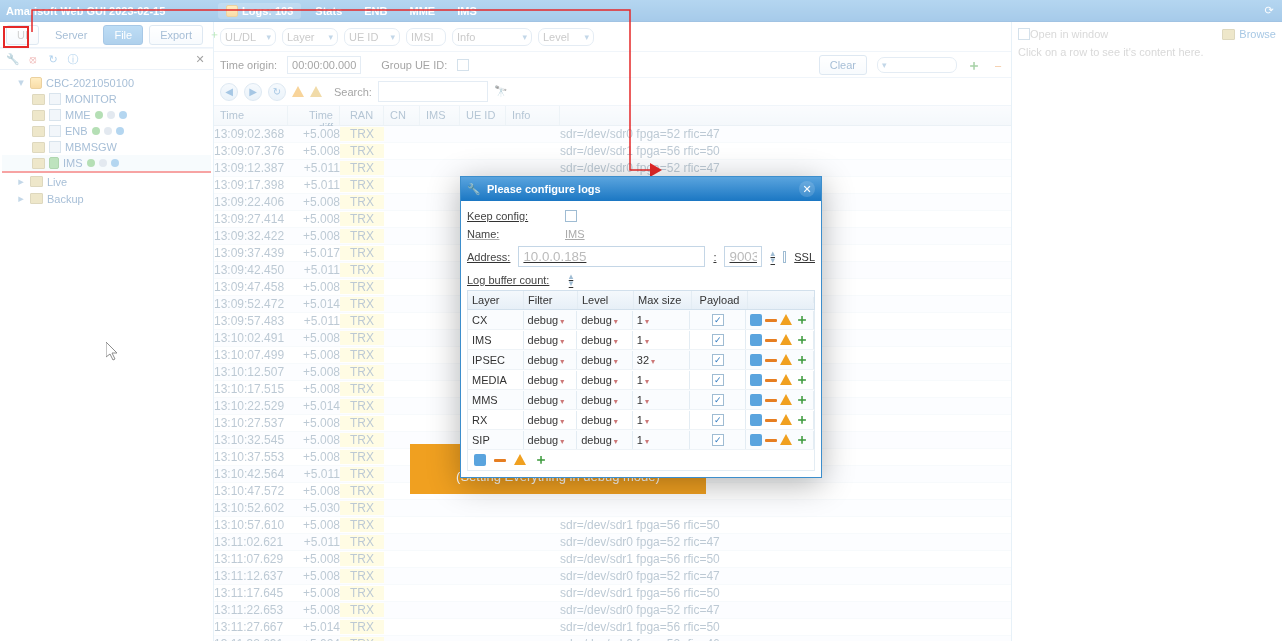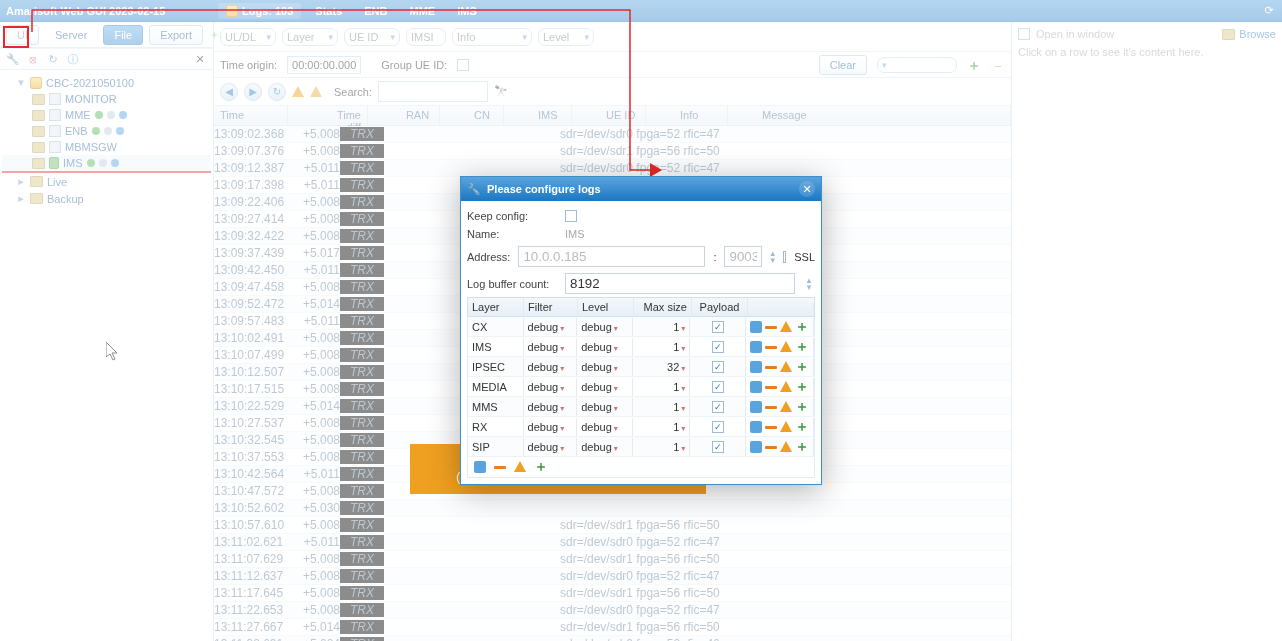--- a/index.html
+++ b/index.html
@@ -30,27 +30,27 @@
   .fold { width:10px; text-align:center; color:#7aa7cc;}
   
   .mid { flex:1; display:flex; flex-direction:column; border-right:1px solid #cbdff0;}
   .filters-row { height:30px; display:flex; align-items:center; gap:6px; padding: 2px 6px; border-bottom:1px solid #dde9f3;}
   .combo { border:1px solid #c4d6e6; border-radius:7px; padding:2px 4px; background:#fff; min-width:56px; display:flex; align-items:center; justify-content:space-between; color:#888; gap:8px;}
   .combo .arrow { color:#7aa7cc; font-size:9px;}
   .second-filters { height:26px; display:flex; align-items:center; padding:0 6px; gap:10px; border-bottom:1px solid #dde9f3;}
   .search-row { height:28px; display:flex; align-items:center; gap:6px; padding:0 6px; border-bottom:1px solid #dde9f3;}
   .nav-circle { width:18px;height:18px;border-radius:50%;background:linear-gradient(#eaf3fb,#d2e4f3); border:1px solid #b5cde2; display:flex;align-items:center;justify-content:center;color:#3a83c3;font-size:10px;}
   .input { border:1px solid #c4d6e6; padding:2px 4px; background:#fff; color:#333; }
-  .log-head { height:20px; background:linear-gradient(#f4f8fc,#e7eff7); display:flex; border-bottom:1px solid #d2e0ec;gap:28px;}
+  .log-head { height:20px; background:linear-gradient(#f4f8fc,#e7eff7); display:flex; border-bottom:1px solid #d2e0ec;}
   .log-head div { padding:3px 6px; border-right:1px solid #d8e4ee; color:#5a7fa0;}
   .col-time{width:74px;} .col-td{width:52px;text-align:right;} .col-ran{width:44px;text-align:center;} .col-cn{width:36px;} .col-ims{width:40px;} .col-ueid{width:46px;} .col-info{width:54px;} .col-msg{flex:1;}
   .log-rows { overflow:auto; flex:1;}
   .log-row { display:flex; height:17px; align-items:center; border-bottom:1px solid #eef3f8; font-size:12px; color:#6c88a0;}
   .log-row:nth-child(odd){background:#f8fbfe;}
-  .log-row .col-ran { background:#000000;font-style:italic; }
+  .log-row .col-ran { background:#fef9c3; }
   
   .right { width:270px; padding:6px; display:flex; flex-direction:column; gap:6px;}
   
   
   .ico { width:14px; height:14px; display:inline-flex; align-items:center; justify-content:center;}
   .db-ico { width:12px;height:12px;border-radius:2px;background:linear-gradient(#ffd87a,#f0b23e);border:1px solid #d39a2a;}
   .folder-ico{width:13px;height:11px;background:#d9c98b;border:1px solid #b7a96f;border-radius:1px;}
   .srv-ico{width:12px;height:12px;background:#e2ebf3;border:1px solid #aac3d8;}
   .phone-ico{width:10px;height:12px;background:#6fc26f;border:1px solid #4ea54e;border-radius:2px;}
   
@@ -60,26 +60,26 @@
   .annot-line svg { width:100%; height:100%; overflow:visible;}
   
   
   .callout { position:absolute; background:#f0a020; color:#fff; padding:10px 14px; text-align:center; font-size:13px; z-index:26; }
   
   
   .modal { position:absolute; left:460px; top:176px; width:362px; background:#fff; border:1px solid #3d8ecc; box-shadow: 0 6px 30px rgba(0,0,0,0.3); z-index:30; }
   .modal-title { height:24px; background:linear-gradient(#5aa4de,#1b77c3); color:#fff; display:flex; align-items:center; padding:0 6px; gap:6px; }
   .modal-title .close{ margin-left:auto; width:16px;height:16px;border-radius:50%;background:rgba(255,255,255,0.15); display:flex;align-items:center;justify-content:center; cursor:pointer;}
   .modal-body { padding:6px; }
-  .form-row { display:flex; align-items:center; gap:8px; padding:3px 0; font-size:11px;}
+  .form-row { display:flex; align-items:center; gap:8px; padding:3px 0; font-size:11px;text-decoration:underline;}
   .form-row label { width:90px; color:#444;}
   .grid-head,.grid-row { display:flex; align-items:center; font-size:11px; }
   .grid-head { background:linear-gradient(#f4f8fc,#e7eff7); border:1px solid #d2e0ec;}
   .grid-head div,.grid-row div { padding:3px 4px; border-right:1px solid #e3ecf3;}
-  .gc-layer{width:56px;} .gc-filter{width:54px;} .gc-level{width:56px;} .gc-max{width:58px;text-align:right;} .gc-pay{width:56px;text-align:center;} .gc-act{flex:1; display:flex; gap:3px; justify-content:flex-end; padding-right:4px;}
+  .gc-layer{width:56px;} .gc-filter{width:54px;} .gc-level{width:56px;} .gc-max{width:58px;} .gc-pay{width:56px;text-align:center;} .gc-act{flex:1; display:flex; gap:3px; justify-content:flex-end; padding-right:4px;}
   .grid-row { border-left:1px solid #e3ecf3; border-right:1px solid #e3ecf3; border-bottom:1px solid #eef3f7;}
   .grid-row:nth-child(odd){background:#fafcfe;}
   .act-ico { width:12px;height:12px;border-radius:2px;}
   .act-edit{background:#5aa4de;} .act-del{background:#e67e22;height:3px;margin-top:5px;border-radius:1px;width:12px;} 
   .act-warn{width:0;height:0;border-left:6px solid transparent;border-right:6px solid transparent;border-bottom:11px solid #f0a020;}
   .act-plus{color:#3c9a3c;font-weight:bold;font-size:14px;line-height:10px;}
   .all-row { display:flex; gap:8px; padding:4px 6px; border:1px solid #e3ecf3; border-top:none;}
   .modal-footer { background:#f2f6fa; padding:6px; display:flex; justify-content:flex-end; border-top:1px solid #dce7f0;}
   .update-btn { padding:3px 14px; background:linear-gradient(#6fb4ea,#3b8bd0); color:#fff; border:1px solid #2f7ac0; border-radius:3px; cursor:pointer;}
   .checkbox { width:12px;height:12px;border:1px solid #9fbcd3;background:#fff;display:inline-flex;align-items:center;justify-content:center;font-size:9px;color:#2f7ac0;}
@@ -236,21 +236,20 @@
       <span class="ico">🔭</span>
     </div>
     <div class="log-head">
       <div class="col-time">Time</div>
       <div class="col-td">Time diff</div>
       <div class="col-ran">RAN</div>
       <div class="col-cn">CN</div>
       <div class="col-ims">IMS</div>
       <div class="col-ueid">UE ID</div>
       <div class="col-info">Info</div>
-      <div class="col-msg">Message</div>
     </div>
     <div class="log-rows" id="log-rows">
         <div class="log-row">
           <div class="col-time">13:09:02.368</div>
           <div class="col-td">+5.008</div>
           <div class="col-ran">TRX</div>
           <div class="col-cn"></div>
           <div class="col-ims"></div>
           <div class="col-ueid"></div>
           <div class="col-info"></div>
@@ -553,21 +552,21 @@
           <div class="col-cn"></div>
           <div class="col-ims"></div>
           <div class="col-ueid"></div>
           <div class="col-info"></div>
           <div class="col-msg">sdr=/dev/sdr0 fpga=52 rfic=46</div>
         </div>
       </div>
   </div>
 
   <div class="right">
-    <div style="display:flex;gap:6px;align-items:center;">
+    <div style="display:flex;align-items:center;">
       <span class="checkbox"></span>
       <span class="muted">Open in window</span>
       <span style="margin-left:auto;display:flex;gap:4px;align-items:center;">
         <span class="folder-ico"></span>
         <span style="color:#3a83c3;">Browse</span>
       </span>
     </div>
     <div class="muted">Click on a row to see it's content here.</div>
   </div>
 </div>
@@ -593,21 +592,20 @@
       <label>Address:</label>
       <input class="input" style="flex: 1 1 0%; color: rgb(187, 187, 187);" value="10.0.0.185">
       <span>:</span>
       <input class="input" style="width: 38px; color: rgb(187, 187, 187); text-align: right;" value="9003">
       <span class="spinner">▴<br>▾</span>
       <span class="checkbox"></span>
       <span>SSL</span>
     </div>
     <div class="form-row">
       <label>Log buffer count:</label>
-      <input class="input" style="flex: 1 1 0%;" value="8192">
       <span class="spinner">▴<br>▾</span>
     </div>
     <div class="grid-head">
       <div class="gc-layer">Layer</div>
       <div class="gc-filter">Filter</div>
       <div class="gc-level">Level</div>
       <div class="gc-max">Max size</div>
       <div class="gc-pay">Payload</div>
       <div class="gc-act"></div>
     </div>

